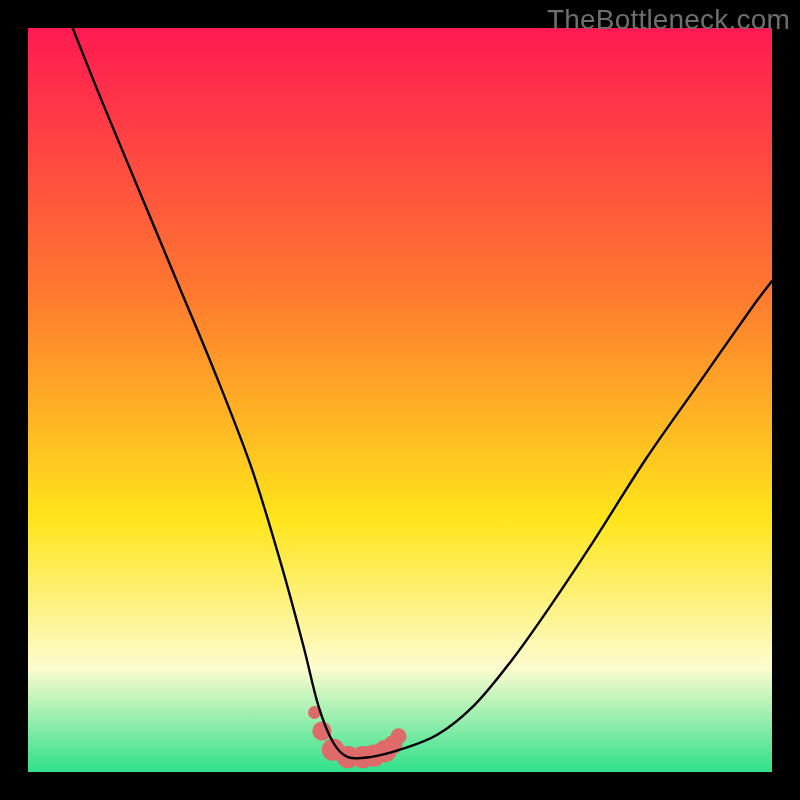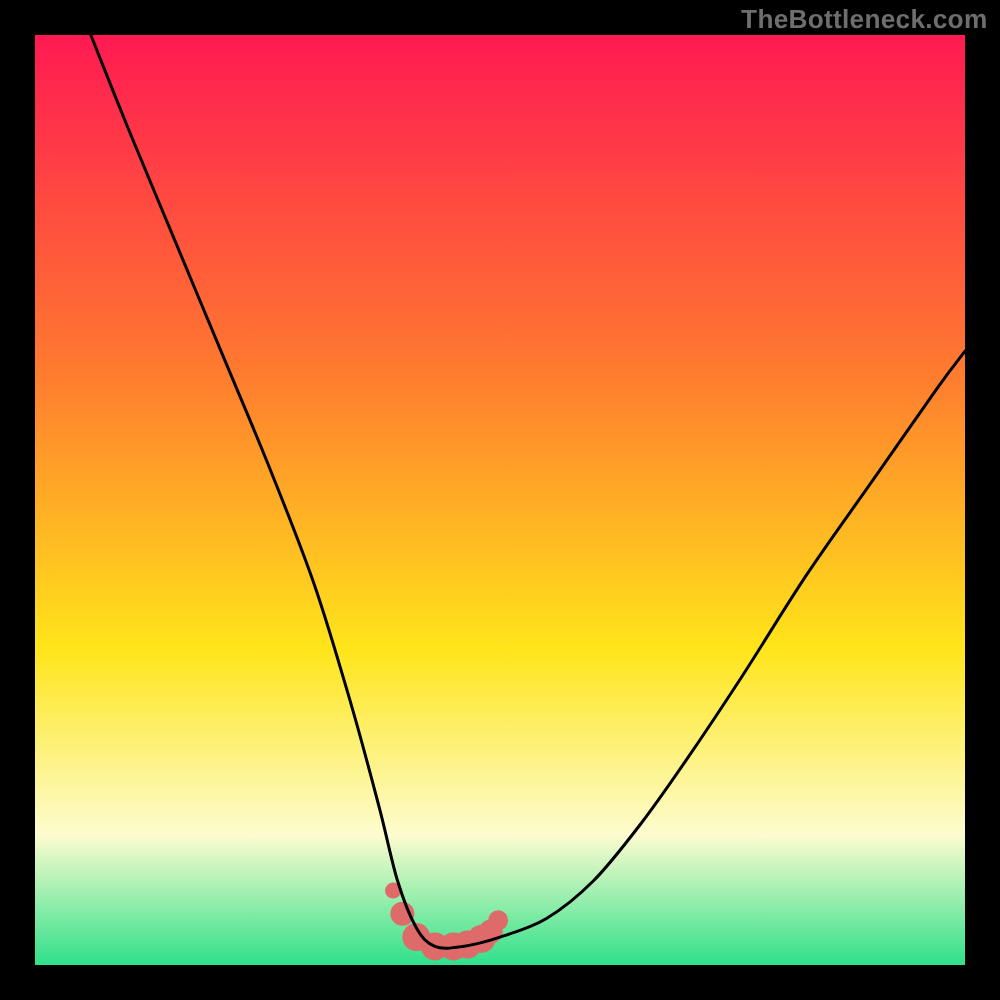--- a/index.html
+++ b/index.html
@@ -22,22 +22,22 @@
     top: 28px;
     width: 744px;
     height: 744px;
     overflow: hidden;
   }
   .watermark {
     position: absolute;
     top: 4px;
     right: 10px;
     color: #6e6e6e;
-    font-size: 21px;
-    font-weight: 700;
+    font-size: 28px;
+    font-weight: 400;
     letter-spacing: 0.2px;
     user-select: none;
   }
   svg {
     display: block;
   }
 </style>
 </head>
 <body>
 

